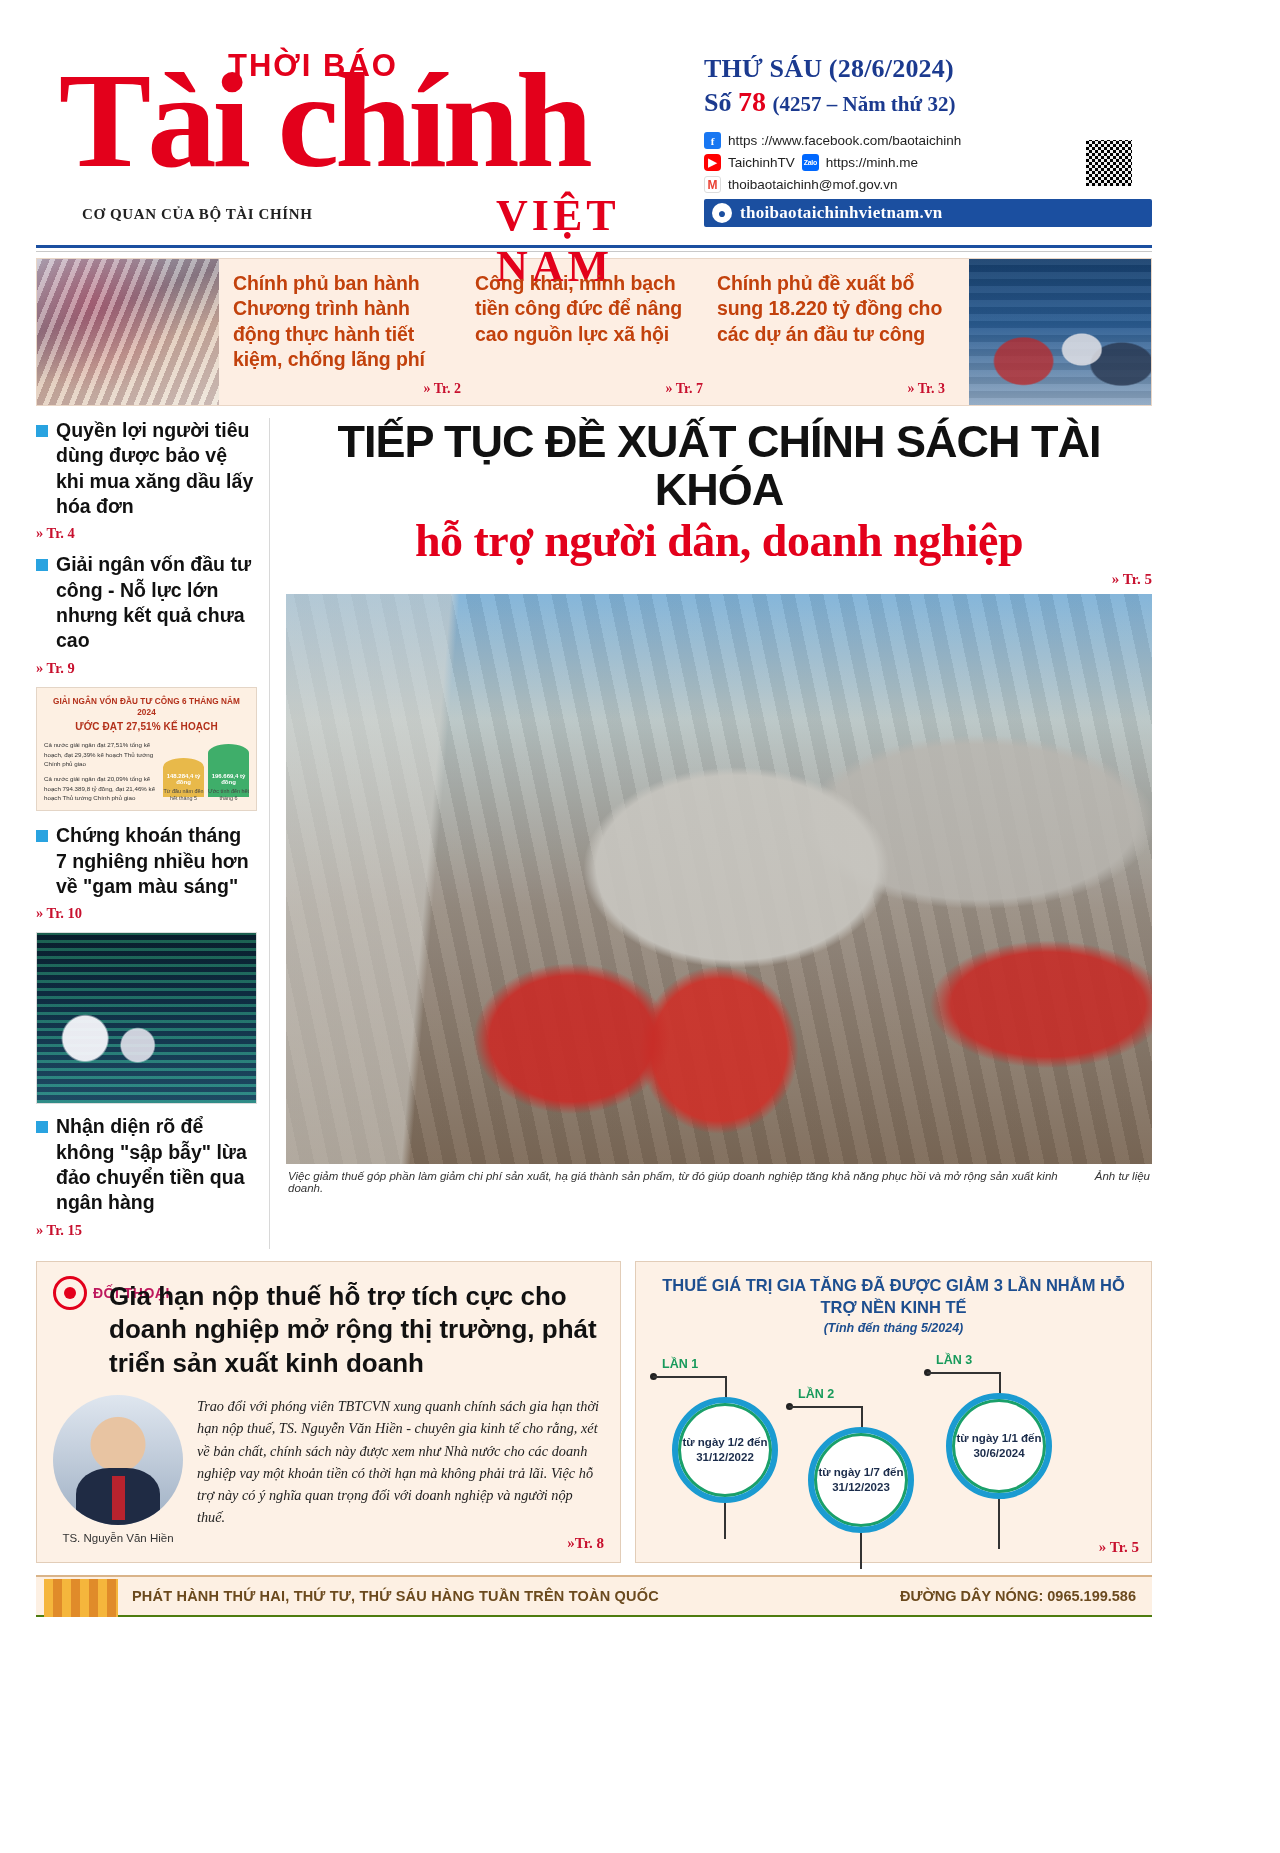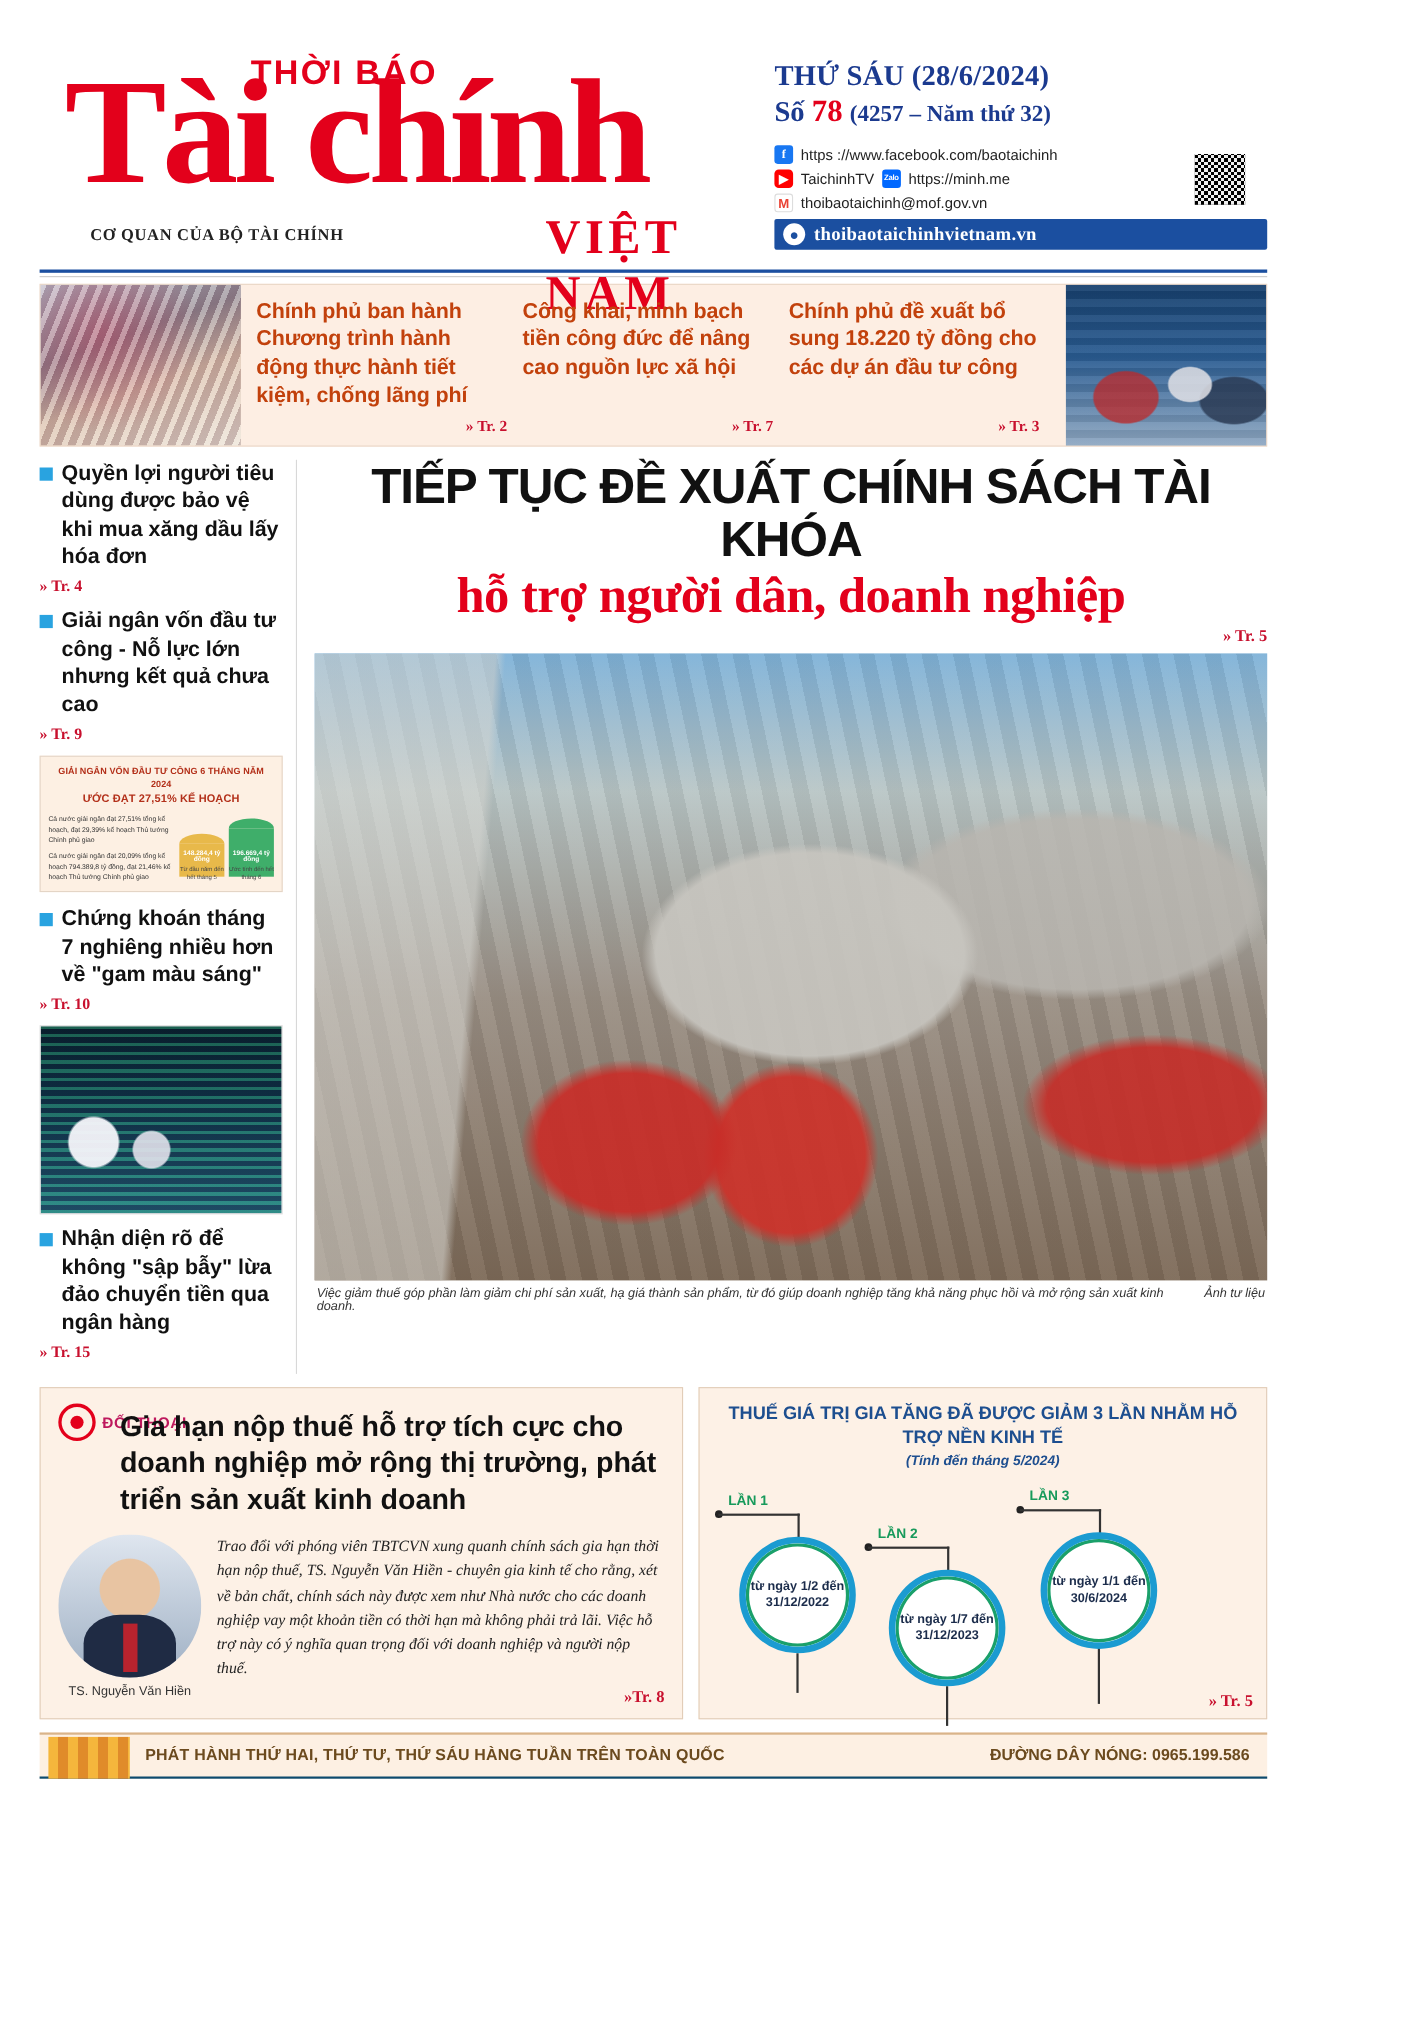--- a/index.html
+++ b/index.html
@@ -159,21 +159,21 @@
   .vat-timeline { position:relative; height: 200px; margin-top: 10px; }
   .vnode { position:absolute; text-align:center; }
   .vcircle { border-radius:50%; background:#fff; display:flex; align-items:center; justify-content:center; flex-direction:column;
              font-size:11.5px; font-weight:700; color:#1b2c4b; line-height:1.3; }
   .vlabel { position:absolute; font-size:12.5px; font-weight:800; color:#179a5b; }
   .vstem { position:absolute; background:#333; }
   .vdot { position:absolute; width:7px;height:7px;border-radius:50%;background:#222; }
   .vat-ref { position:absolute; right:12px; bottom:6px; color:#c8102e; font-weight:700; font-size:15px; font-family:"Liberation Serif",serif; }
 
   
-  .footer { margin-top: 12px; background:#fdf0e3; border-top:2px solid #d9b48a; border-bottom:2px solid #0c4a6e;
+  .footer { margin-top: 12px; background:#fdf0e3; border-top:2px solid #d9b48a; border-bottom:2px solid #4d7c0f;
             height: 42px; display:flex; align-items:center; justify-content:space-between; padding: 0 16px 0 96px; position:relative; }
   .footer .ribbon { position:absolute; left: 8px; top: 2px; width:74px; height:38px;
       background: repeating-linear-gradient(90deg,#f5b63c 0 9px,#e08b2a 9px 18px); }
   .footer .ft { font-size: 14.5px; font-weight:700; color:#6b4a1e; letter-spacing:.2px; }
   .footer .hot { font-size: 14.5px; font-weight:700; color:#6b4a1e; }
 </style>
 </head>
 <body>
 
 <div class="page">

